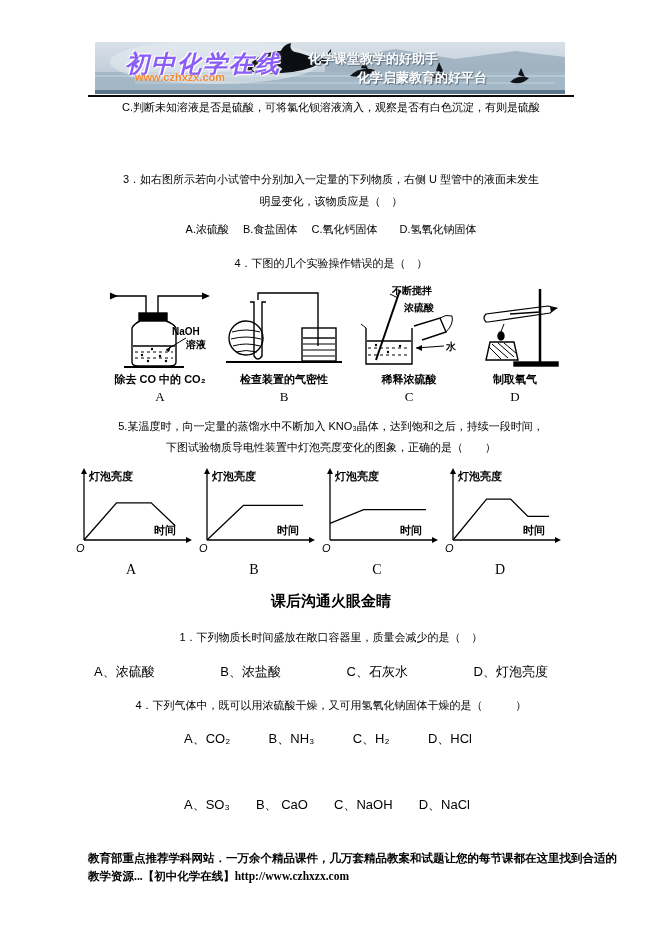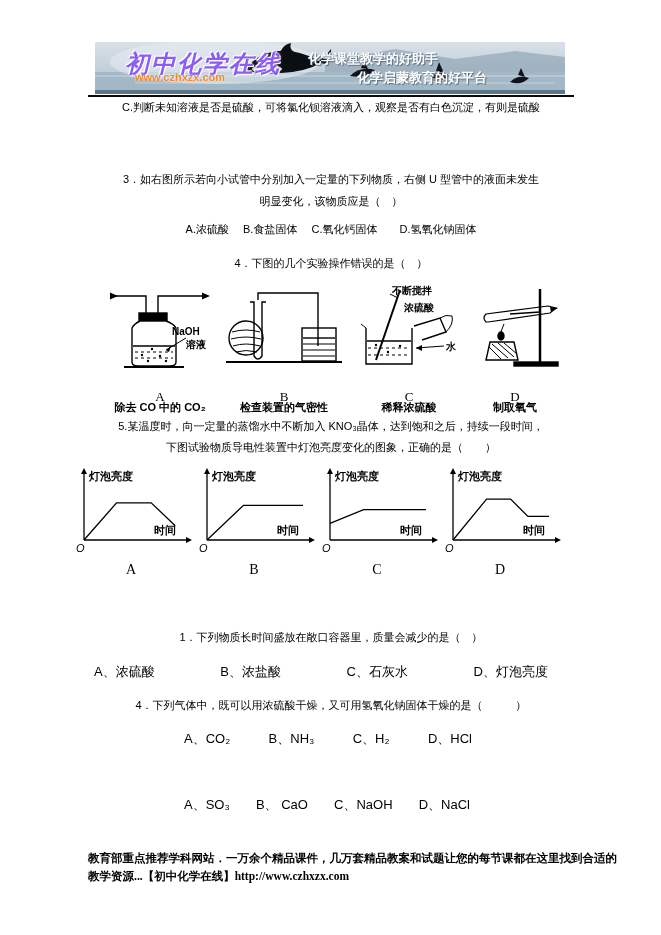--- a/index.html
+++ b/index.html
@@ -18,21 +18,21 @@
            text-shadow:1px 1px 1px #5a6c7c;}
   .hrule{position:absolute;left:88px;top:95px;width:486px;height:2px;background:#0a0a0a;}
   
   .tline{position:absolute;left:88px;width:486px;text-align:center;font-size:11px;white-space:nowrap;}
   .heading{position:absolute;left:88px;width:486px;text-align:center;font-size:15px;font-weight:bold;}
   .opt-row{position:absolute;display:flex;justify-content:space-between;font-size:13px;}
   
   .figs{position:absolute;left:100px;top:286px;width:460px;height:122px;display:flex;}
   .fig{position:relative;height:122px;}
   .fig svg{display:block;}
-  .fig-caption{position:absolute;left:0;width:100%;text-align:center;font-size:11px;font-weight:bold;white-space:nowrap;margin-top:28px;}
+  .fig-caption{position:absolute;left:0;width:100%;text-align:center;font-size:11px;font-weight:bold;white-space:nowrap;}
   .fig-letter{position:absolute;left:0;width:100%;text-align:center;font-size:13px;
               font-family:"Liberation Serif","DejaVu Serif",serif;}
   .fig-label{position:absolute;font-size:10px;font-weight:bold;white-space:nowrap;}
   
   .graphs{position:absolute;left:74px;top:464px;width:494px;display:flex;}
   .graph{position:relative;width:123px;}
   .graph-letter{width:114px;text-align:center;font-size:14px;
                 font-family:"Liberation Serif","DejaVu Serif",serif;margin-top:2px;}
   
   .footer-line{position:absolute;left:88px;width:500px;font-size:11.5px;
@@ -257,20 +257,21 @@
           <polyline points="10.0,76.0 43.6,35.1 67.6,35.1 84.9,52.4 106.0,52.4"></polyline>
         </g>
         <text x="15" y="16" font-size="11" font-weight="bold">灯泡亮度</text>
         <text x="80" y="70" font-size="11" font-weight="bold">时间</text>
         <text x="2" y="88" font-size="11" font-style="italic">O</text>
       </svg>
       <div class="graph-letter">D</div>
     </div>
   </div>
 
+  <div class="heading" style="top:592px">课后沟通火眼金睛</div>
 
   <div class="tline" style="top:630px">1．下列物质长时间盛放在敞口容器里，质量会减少的是（　）</div>
   <div class="opt-row" style="left:94px;top:663px;width:454px">
     <span>A、浓硫酸</span>
     <span>B、浓盐酸</span>
     <span>C、石灰水</span>
     <span>D、灯泡亮度</span>
   </div>
 
   <div class="tline" style="top:698px">4．下列气体中，既可以用浓硫酸干燥，又可用氢氧化钠固体干燥的是（　　　）</div>

